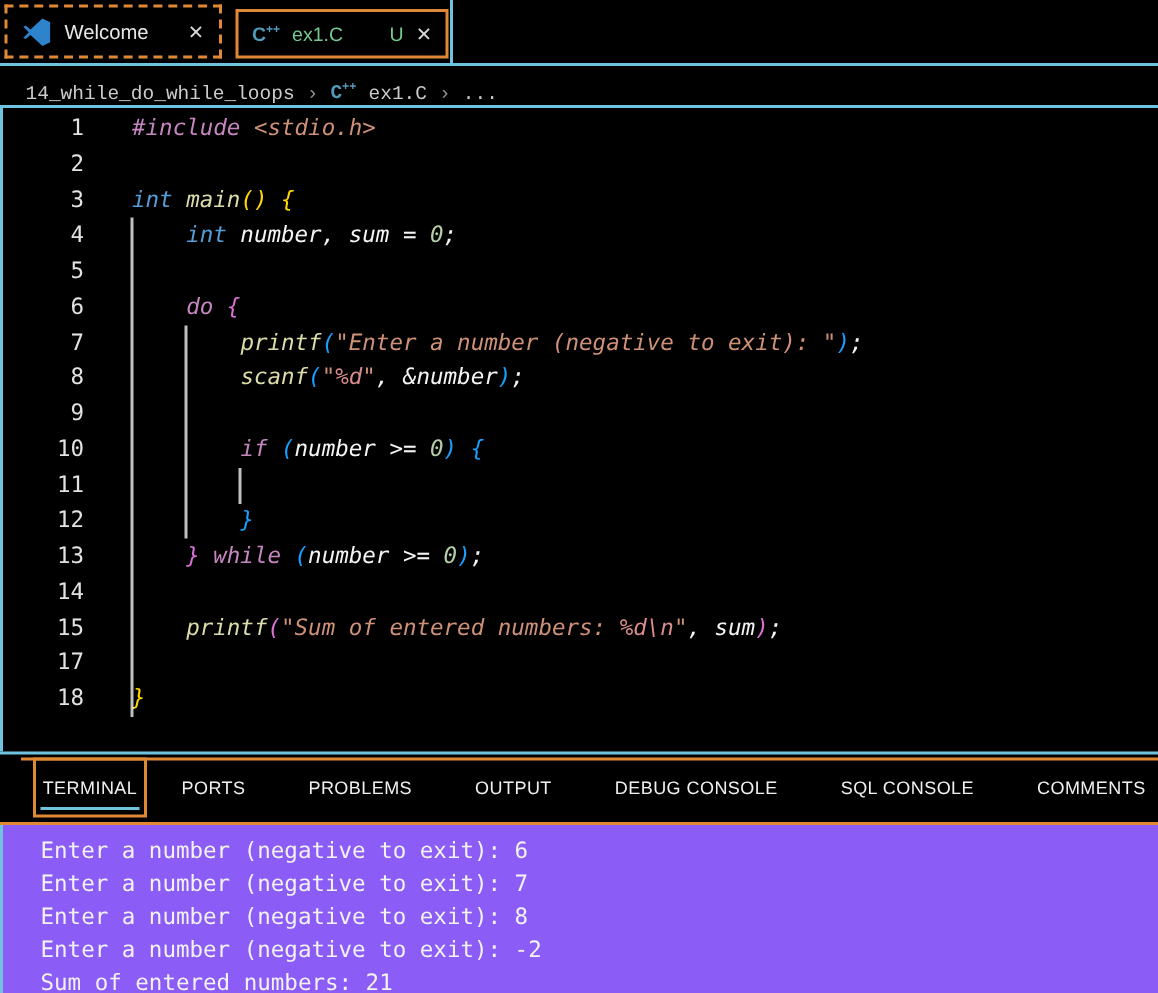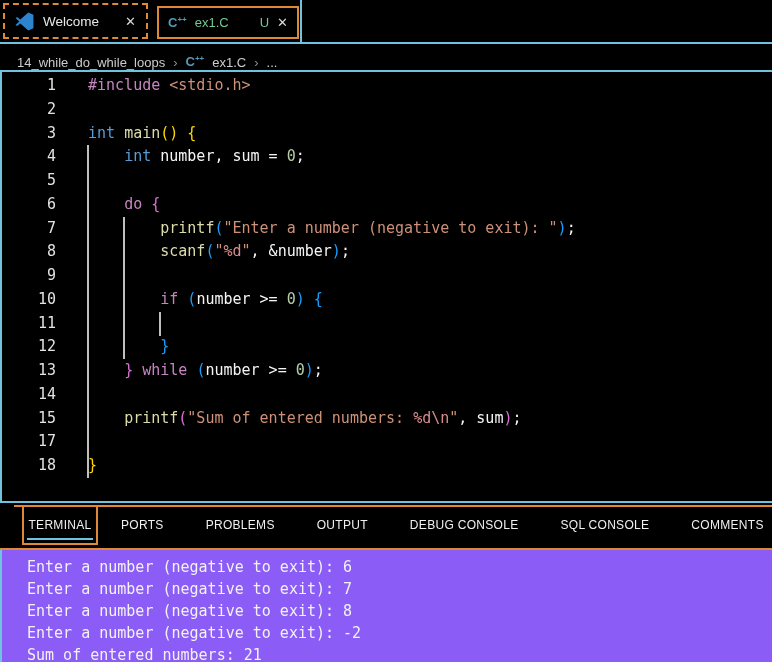--- a/index.html
+++ b/index.html
@@ -23,31 +23,31 @@
   .file-label { color:#73C991; font-size:13px; }
   .badge-u { color:#73C991; font-size:13px; margin-left:auto; }
   .close { color:#d9d9d9; font-size:13px; cursor:default; }
   .vsc-logo { width:19px; height:19px; flex:none; }
   .cpp-icon { color:#519ABA; font-weight:bold; font-size:13px; line-height:1; flex:none; }
   .cpp-icon sup { font-size:8px; }
 
   
   .breadcrumb { position:absolute; top:44px; left:0; width:100%; height:36px;
                 display:flex; align-items:center; gap:8px; padding-left:17px;
-                color:#cccccc; font-size:13px; }
+                color:#cccccc; font-size:13px;font-family:Liberation Mono, monospace; }
   .crumb-sep { color:#8f8f8f; font-size:13px; }
   .crumb-item { color:#cccccc; }
 
   
   .editor { position:absolute; top:72px; left:0; width:772px; height:429px;
             border-left:2px solid #6FC3DF; background:#000;
             font-family:"DejaVu Sans Mono", monospace; font-size:15px; padding-top:2px; }
   .ed-row { display:flex; height:23.75px; line-height:23.75px; white-space:pre; }
   .gut { width:54px; text-align:right; color:#e2e2e2; flex:none; }
-  .code { padding-left:32px; }
+  .code { padding-left:32px;font-style:italic; }
   .guide { position:absolute; width:1.5px; background:rgba(255,255,255,0.75); }
   #g0 { left:87px; top:145px; height:333px; }
   #g1 { left:123px; top:217px; height:142px; }
   #g2 { left:159px; top:312px; height:24px; }
 
   
   .panel-top-line { position:absolute; top:505px; left:14px; right:0; height:2px; background:#DF8936; }
   .terminal-tab-box { position:absolute; left:22px; top:505px; width:76px; height:40px;
                       border:2px solid #DF8936; display:flex; align-items:center; justify-content:center; }
   .terminal-tab-box .underline { position:absolute; left:3px; right:3px; bottom:3px; height:2px; background:#6FC3DF; }

